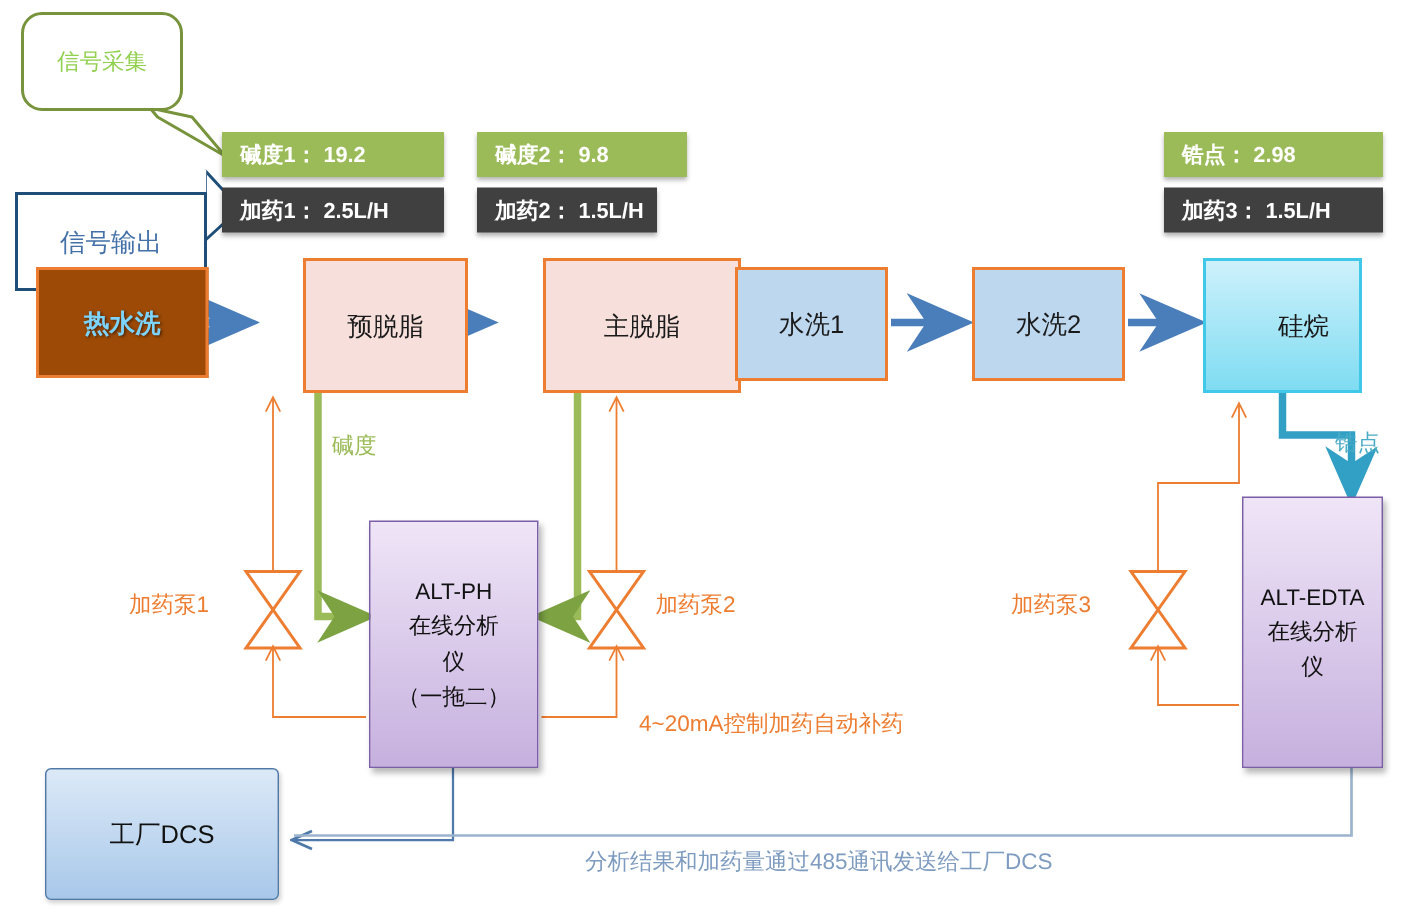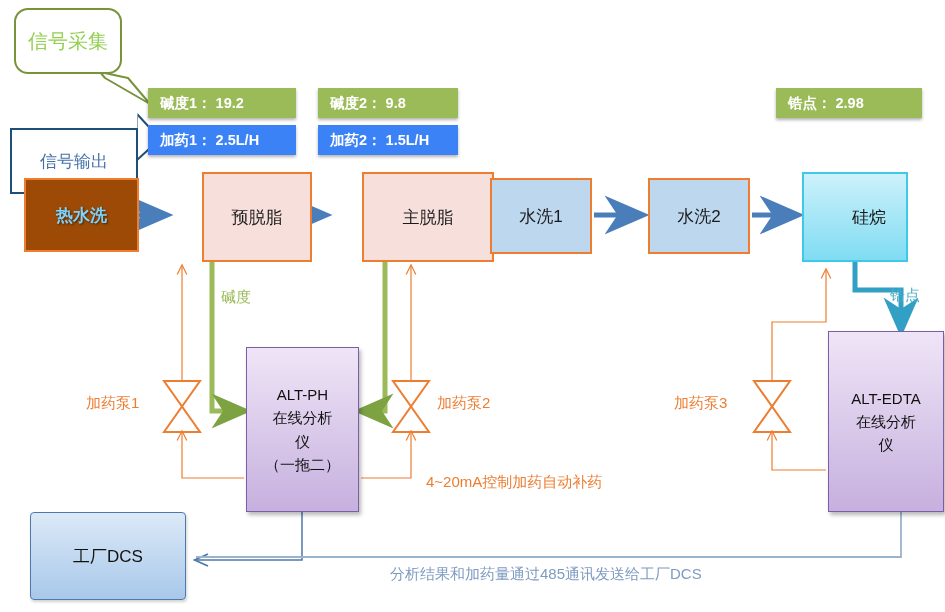--- a/index.html
+++ b/index.html
@@ -18,42 +18,42 @@
   .proc-pink{background:#F7E0DC;margin-left:32px;}
   .proc-blue{background:#BDD7EE;}
   .proc-cyan{background:linear-gradient(180deg,#CDF1FB 0%,#7FDCF2 100%);
              border:2px solid #3FC8E8;padding-left:28px;}
 
   
   .tag{position:absolute;box-sizing:border-box;color:#fff;font-weight:bold;
        font-size:14.5px;display:flex;align-items:center;padding-left:12px;
        box-shadow:0 2px 3px rgba(0,0,0,.30);}
   .tag-green{background:#9BBB59;}
-  .tag-teal{background:#3b82f6;}
+  .tag-teal{background:#404040;}
 
   
   .analyzer{position:absolute;box-sizing:border-box;
             background:linear-gradient(180deg,#EFE5F7 0%,#C6B0DE 100%);
             border:1px solid #7B5EA7;display:flex;align-items:center;
             justify-content:center;text-align:center;font-size:15px;
             color:#111;line-height:1.55;
             box-shadow:2px 3px 4px rgba(0,0,0,.28);}
 
   
   .dcs{position:absolute;box-sizing:border-box;border:1px solid #4E79A8;
        border-radius:4px;
        background:linear-gradient(180deg,#DCE9F7 0%,#A8C8EA 100%);
        display:flex;align-items:center;justify-content:center;
        font-size:17px;color:#111;box-shadow:1px 2px 3px rgba(0,0,0,.18);}
 
   
   .callout{position:absolute;box-sizing:border-box;background:#fff;
            display:flex;align-items:center;justify-content:center;}
   .callout-green{border:2px solid #77933C;border-radius:14px;
-                 color:#92D050;font-size:20px;}
+                 color:#92D050;font-size:15px;}
   .callout-blue{border:2px solid #1F4E79;color:#4472A8;font-size:17px;}
 
   
   .lbl{position:absolute;white-space:nowrap;}
   .lbl-orange{color:#ED7D31;font-size:15px;}
   .lbl-green{color:#9BBB59;font-size:15px;}
   .lbl-teal{color:#4BACC6;font-size:15px;}
   .lbl-slate{color:#7E9BC0;font-size:15px;}
 </style>
 </head>
@@ -138,26 +138,29 @@
   <div class="tag tag-green" style="left:148px;top:88px;width:148px;height:30px;">
     <span>碱度1： 19.2</span>
   </div>
   <div class="tag tag-teal" style="left:148px;top:125px;width:148px;height:30px;">
     <span>加药1： 2.5L/H</span>
   </div>
 
   <div class="tag tag-green" style="left:318px;top:88px;width:140px;height:30px;">
     <span>碱度2： 9.8</span>
   </div>
-  <div class="tag tag-teal" style="left:318px;top:125px;width:140px;height:30px;">
+  <div class="tag tag-teal" style="left:318px;top:125px;width:120px;height:30px;">
     <span>加药2： 1.5L/H</span>
   </div>
 
   <div class="tag tag-green" style="left:776px;top:88px;width:146px;height:30px;">
     <span>锆点： 2.98</span>
+  </div>
+  <div class="tag tag-teal" style="left:776px;top:125px;width:146px;height:30px;">
+    <span>加药3： 1.5L/H</span>
   </div>
 
   <div class="node proc proc-hot" style="left:24px;top:178px;width:115px;height:74px;">
     <span>热水洗</span>
   </div>
 
   <div class="node proc proc-pink" style="left:170px;top:172px;width:110px;height:90px;">
     <span>预脱脂</span>
   </div>
 
@@ -179,21 +182,21 @@
 
   <div class="analyzer" style="left:246px;top:347px;width:113px;height:165px;">
     <div>
       <div>ALT-PH</div>
       <div>在线分析</div>
       <div>仪</div>
       <div>（一拖二）</div>
     </div>
   </div>
 
-  <div class="analyzer" style="left:828px;top:331px;width:116px;height:181px;">
+  <div class="analyzer" style="left:828px;top:331px;width:94px;height:181px;">
     <div>
       <div>ALT-EDTA</div>
       <div>在线分析</div>
       <div>仪</div>
     </div>
   </div>
 
   <div class="dcs" style="left:30px;top:512px;width:156px;height:88px;">
     <span>工厂DCS</span>
   </div>

